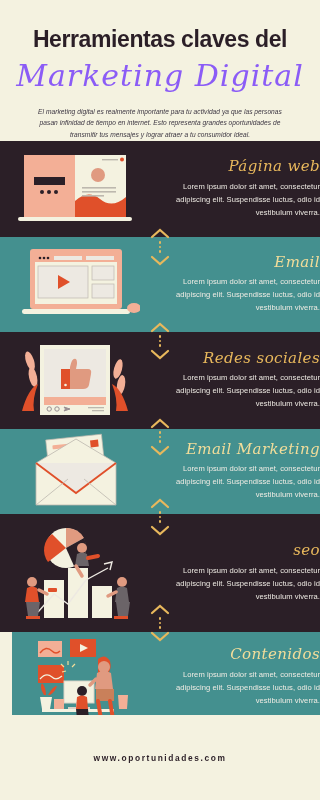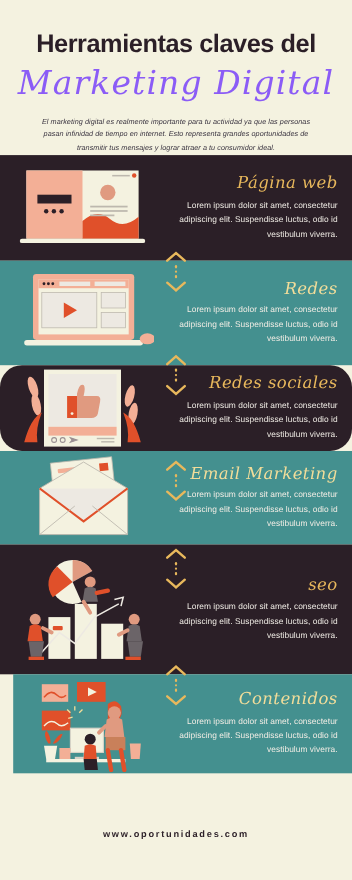--- a/index.html
+++ b/index.html
@@ -27,21 +27,21 @@
     font-size:6.6px; font-style:italic; color:#3A3440;
     line-height:1.75; margin:9px auto 0; max-width:253px;
     letter-spacing:0.05px;
   }
 
   
   .section { position:relative; display:flex; align-items:center; overflow:hidden; }
   .section.dark { background:#2B1F27; }
   .section.teal { background:#44908F; }
   .sec-art { width:150px; flex:0 0 150px; display:flex; align-items:center; justify-content:center; }
-  .sec-txt { flex:1; padding-right:13px; text-align:right; }
+  .sec-txt { flex:1; text-align:right; }
   .sec-title {
     font-family:"DejaVu Serif", serif; font-style:italic;
     font-size:15px; line-height:1.1; margin-bottom:5px;
     letter-spacing:0.4px;
   }
   .dark .sec-title { color:#E8B85C; }
   .teal .sec-title { color:#F2DD9A; }
   .sec-body { font-size:7.6px; line-height:1.72; color:#EDE9E2; letter-spacing:0.05px; }
   .teal .sec-body { color:#F0ECE4; }
 
@@ -128,40 +128,40 @@
           <rect x="76" y="12" width="28" height="4" fill="#EDE9E2"></rect>
         <rect x="28" y="22" width="50" height="32" fill="#EDE9E2" stroke="#BDB8AE" stroke-width="0.7"></rect>
         <path d="M48 31 L60 38 L48 45 Z" fill="#E0502A"></path>
         <rect x="82" y="22" width="22" height="14" fill="#EDE9E2" stroke="#BDB8AE" stroke-width="0.7"></rect>
         <rect x="82" y="40" width="22" height="14" fill="#EDE9E2" stroke="#BDB8AE" stroke-width="0.7"></rect>
         <rect x="12" y="65" width="108" height="5" rx="2.5" fill="#F4F2E0"></rect>
         <ellipse cx="124" cy="64" rx="7" ry="5" fill="#F3AF96"></ellipse>
       </svg>
     </div>
     <div class="sec-txt">
-      <div class="sec-title">Redes</div>
+      <div class="sec-title">Email</div>
       <div class="sec-body">Lorem ipsum dolor sit amet, consectetur adipiscing elit. Suspendisse luctus, odio id vestibulum viverra.</div>
     </div>
   </div>
 
   <div class="divider" style="top:322px;">
     <svg class="chev" width="20" height="11" viewBox="0 0 20 11">
         <path d="M2 9 L10 2 L18 9" stroke="#E8B85C" stroke-width="2.2" fill="none" stroke-linecap="round"></path>
       </svg>
     <div class="dots">
         <i class="dot"></i>
         <i class="dot"></i>
         <i class="dot"></i>
       </div>
     <svg class="chev" width="20" height="11" viewBox="0 0 20 11">
         <path d="M2 2 L10 9 L18 2" stroke="#E8B85C" stroke-width="2.2" fill="none" stroke-linecap="round"></path>
       </svg>
   </div>
 
-  <div class="section dark" style="height:78px;border-radius:20px;">
+  <div class="section dark" style="height:97px;">
     <div class="sec-art">
       <svg width="135" height="82" viewBox="0 0 135 82">
         <g fill="#F3AF96">
           <ellipse cx="22" cy="22" rx="4" ry="10" transform="rotate(-18 22 22)"></ellipse>
           <ellipse cx="25" cy="38" rx="4" ry="10" transform="rotate(-12 25 38)"></ellipse>
           <path d="M14 72 Q20 50 30 45 Q24 60 26 72 Z" fill="#E0502A"></path>
           <ellipse cx="110" cy="30" rx="4" ry="10" transform="rotate(15 110 30)"></ellipse>
           <ellipse cx="113" cy="46" rx="4" ry="10" transform="rotate(10 113 46)"></ellipse>
           <path d="M120 72 Q114 50 104 45 Q110 60 108 72 Z" fill="#E0502A"></path>
         </g>

